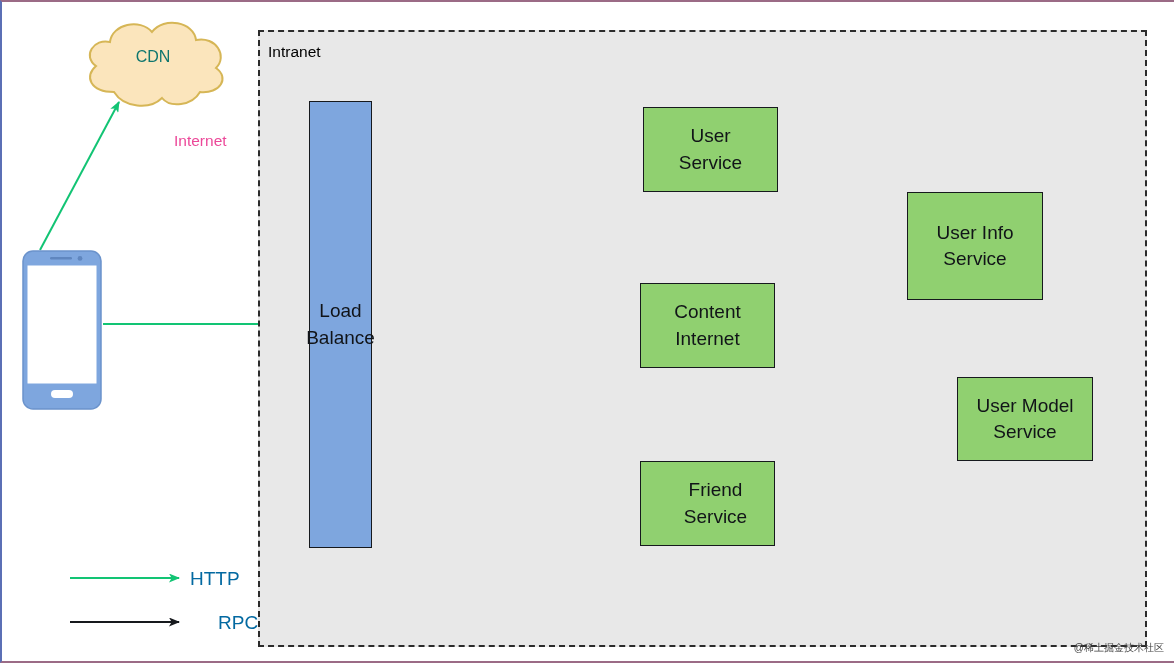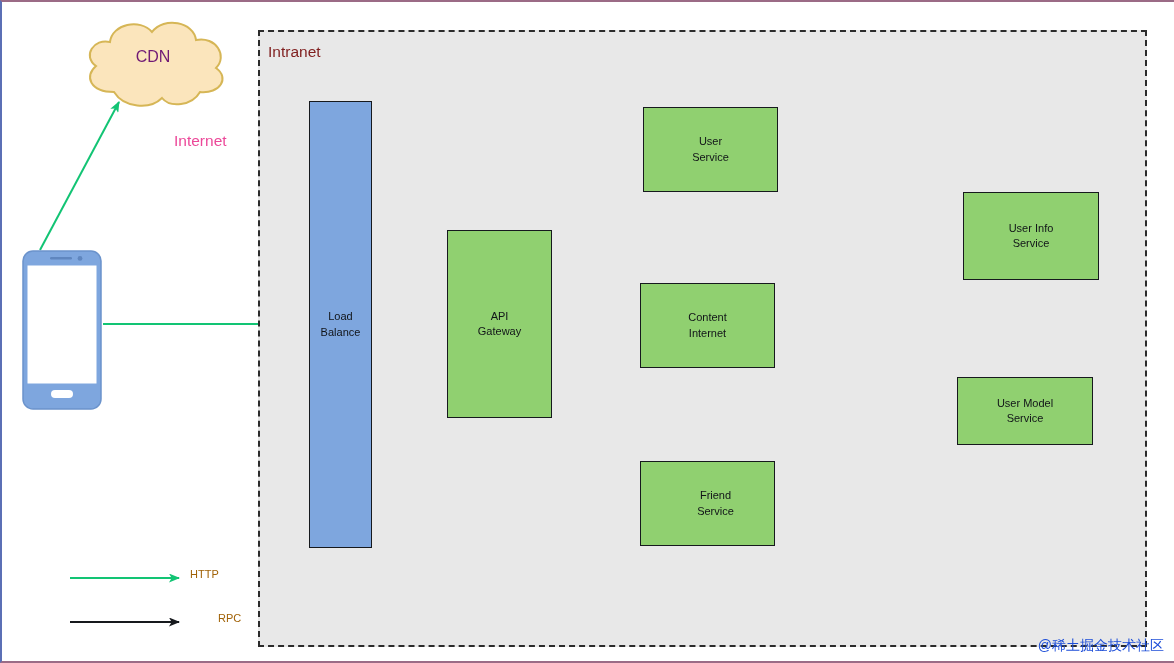--- a/index.html
+++ b/index.html
@@ -29,21 +29,21 @@
     height: 663px;
   }
   .node {
     position: absolute;
     box-sizing: border-box;
     border: 1.6px solid #16191d;
     display: flex;
     align-items: center;
     justify-content: center;
     text-align: center;
-    font-size: 11px;
+    font-size: 19px;
     line-height: 1.38;
     color: #111418;
     white-space: pre-line;
     z-index: 3;
   }
   .node.green { background: #90d070; }
   .node.blue-dark { background: #7ea6de; }
   .node.blue-light { background: #99ccfc; }
   .node.orange { background: #ffb570; }
 
@@ -63,62 +63,62 @@
     background: #e8e8e8;
     border: 2px dashed #2b2b2b;
     box-sizing: border-box;
     z-index: 1;
   }
   #intranet-label {
     position: absolute;
     left: 266px;
     top: 41px;
     font-size: 15.5px;
-    color: #7f1d1d;
+    color: #000000;
     z-index: 2;
   }
   #cdn-cloud {
     position: absolute;
     left: 72px;
     top: 12px;
     width: 158px;
     height: 100px;
     z-index: 3;
   }
   #cdn-label {
     position: absolute;
     left: 72px;
     top: 46px;
     width: 158px;
     text-align: center;
     font-size: 16px;
-    color: #701a75;
+    color: #0f766e;
     z-index: 4;
   }
   #phone {
     position: absolute;
     left: 20px;
     top: 248px;
     width: 80px;
     height: 160px;
     z-index: 3;
   }
   #watermark {
     position: absolute;
     right: 10px;
     bottom: 6px;
-    font-size: 14px;
-    color: #1d4ed8;
+    font-size: 10px;
+    color: #404040;
     z-index: 6;
     white-space: nowrap;
   }
   .legend-label {
     position: absolute;
-    font-size: 11px;
-    color: #a16207;
+    font-size: 19px;
+    color: #0369a1;
     z-index: 3;
     text-align: right;
   }
 </style>
 </head>
 <body>
 
 <div id="canvas">
 
   <svg id="svg-layer" viewBox="0 0 1174 663" xmlns="http://www.w3.org/2000/svg">
@@ -179,36 +179,34 @@
     <rect x="1" y="1" width="78" height="158" rx="10" ry="10" fill="#7ea6de" stroke="#6b93cc" stroke-width="1.5"></rect>
     <rect x="6" y="16" width="68" height="117" fill="#ffffff" stroke="#ffffff"></rect>
     <rect x="28" y="7" width="22" height="2.6" rx="1.3" fill="#5f86bf"></rect>
     <circle cx="58" cy="8.4" r="2.4" fill="#5f86bf"></circle>
     <rect x="29" y="140" width="22" height="8" rx="4" fill="#ffffff"></rect>
   </svg>
 
   <div class="node blue-dark" style="left:307px; top:99px; width:63px; height:447px;">Load
 Balance</div>
 
-  <div class="node green" style="left:445px; top:228px; width:105px; height:188px;">API
-Gateway</div>
 
   <div class="node green" style="left:641px; top:105px; width:135px; height:85px;">User
 Service</div>
 
   <div class="node green" style="left:638px; top:281px; width:135px; height:85px;">Content
 Internet</div>
 
   <div class="node green" style="left:638px; top:459px; width:135px; height:85px;padding-left:16px;">Friend
 Service</div>
 
-  <div class="node green" style="left:961px; top:190px; width:136px; height:88px;">User Info
-Service</div>
-
-  <div class="node green" style="left:955px; top:375px; width:136px; height:68px;">User Model
+  <div class="node green" style="left:905px; top:190px; width:136px; height:108px;">User Info
+Service</div>
+
+  <div class="node green" style="left:955px; top:375px; width:136px; height:84px;">User Model
 Service</div>
 
 
 
   <div class="legend-label" style="left:188px; top:566px;">HTTP</div>
   <div class="legend-label" style="left:188px; top:610px;margin-left:28px;">RPC</div>
 
   <div id="watermark">@稀土掘金技术社区</div>
 
 </div>

